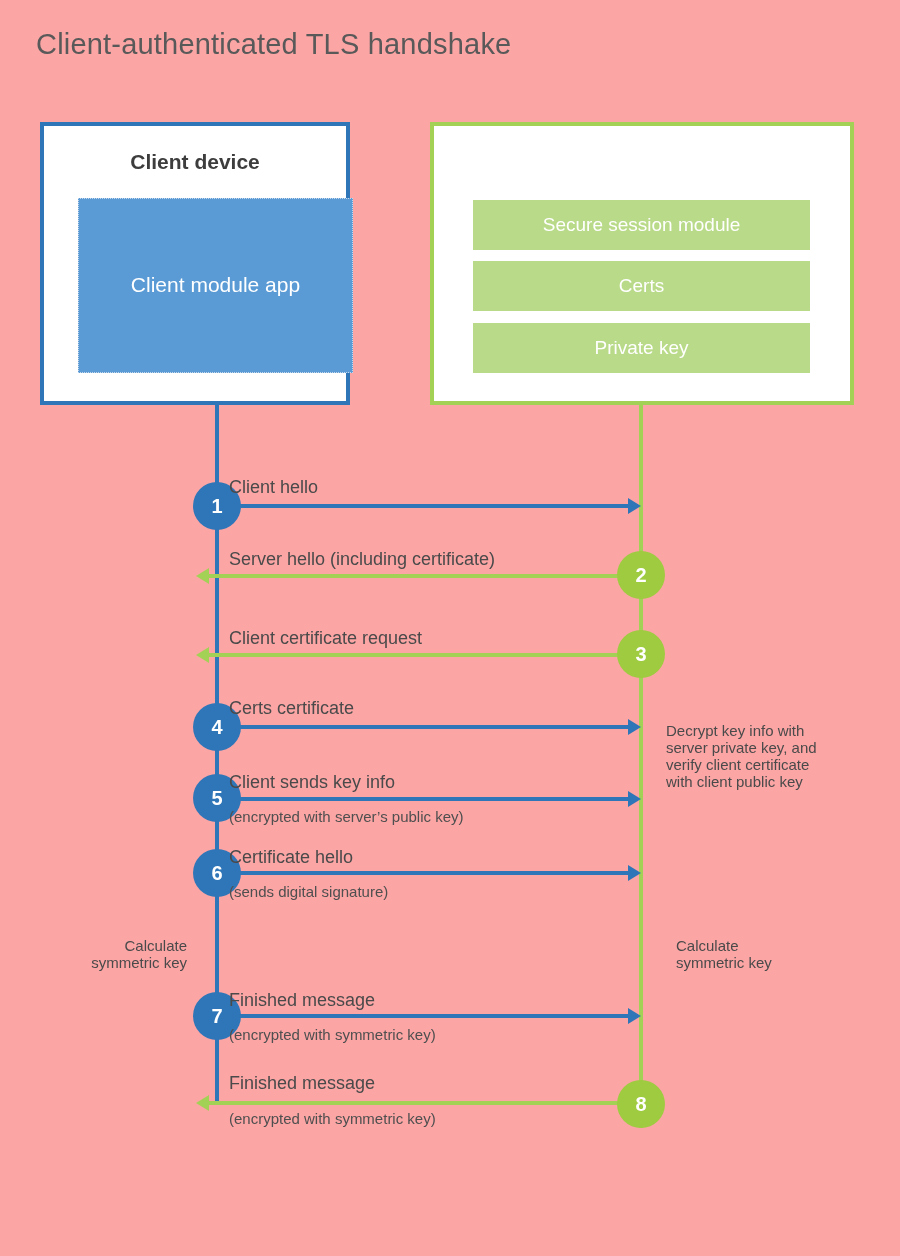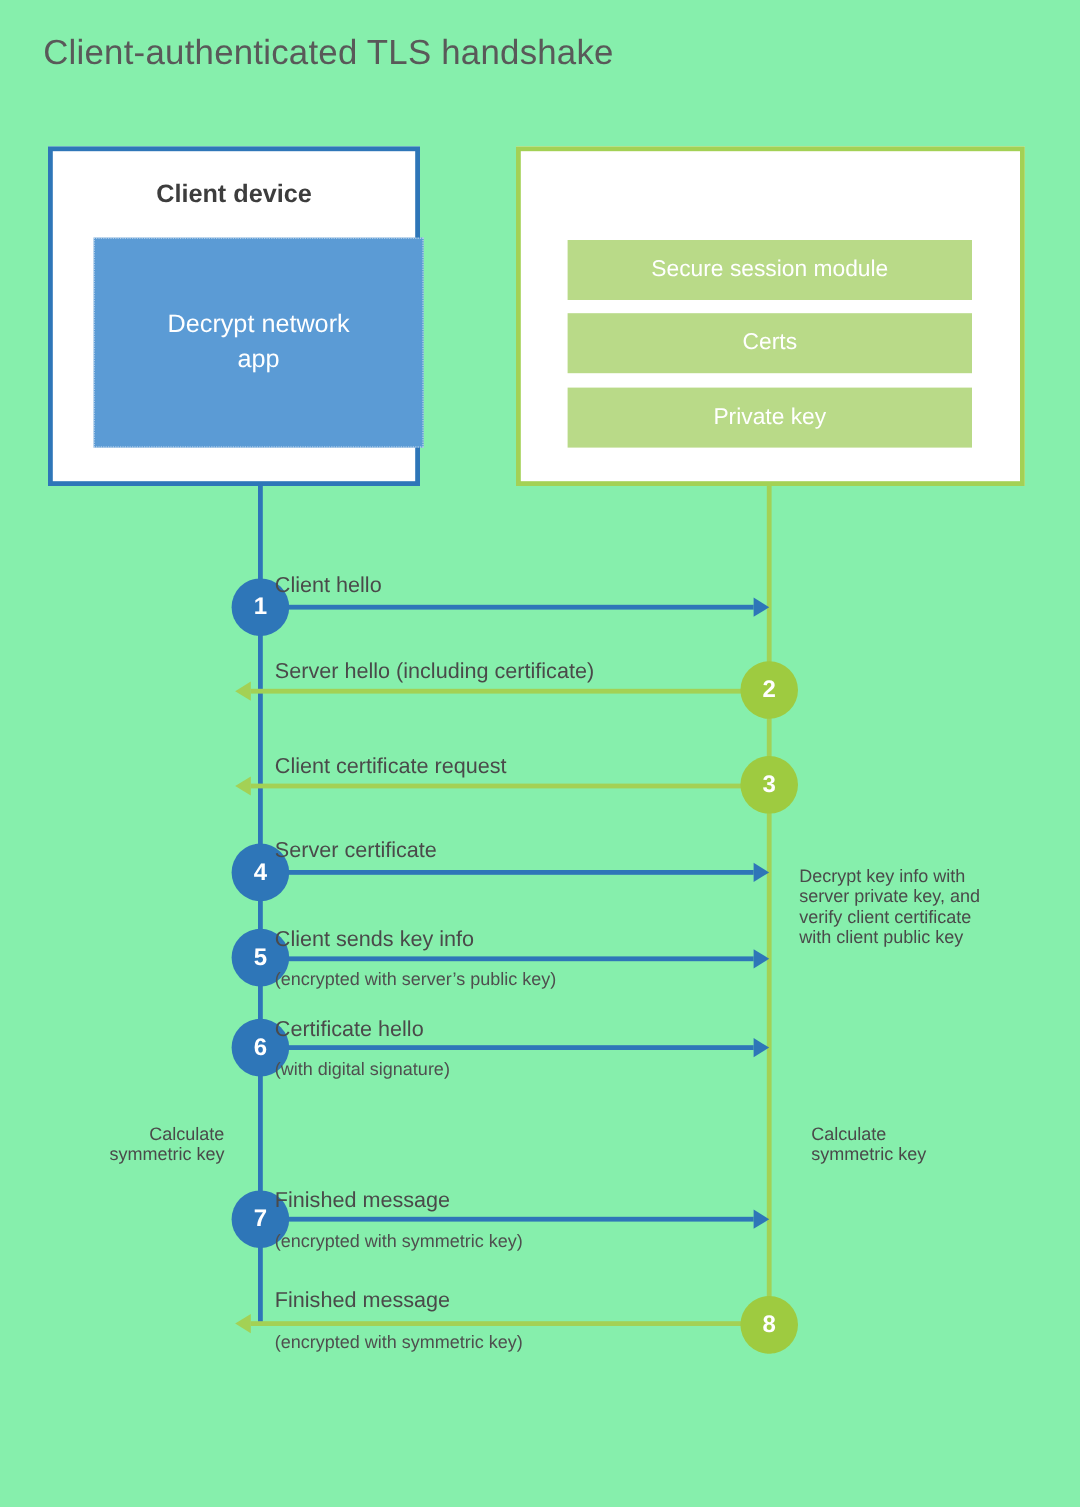--- a/index.html
+++ b/index.html
@@ -1,21 +1,21 @@
 <!DOCTYPE html>
 <html><head>
 <meta charset="utf-8">
 <style>
   html,body { margin:0; padding:0; background:#ffffff; }
   body { font-family: "Liberation Sans", sans-serif; }
   #canvas {
     position: relative;
     width: 900px;
     height: 1256px;
-    background: #86efac;
+    background: #fca5a5;
     overflow: hidden;
   }
   .abs { position:absolute; }
 
   
   :root {
     --blue: #2e76b8;
     --blue-fill: #5b9bd5;
     --green: #a3d155;
     --green-circle: #9ecb40;
@@ -95,21 +95,21 @@
 </head>
 <body>
 
 <div id="canvas">
 
   <div class="abs page-title">Client-authenticated TLS handshake</div>
 
   <div class="abs actor-box client-box">
     <div class="actor-title">Client device</div>
     <div class="app-box">
-      <div class="app-text">Decrypt network app</div>
+      <div class="app-text">Client module app</div>
     </div>
   </div>
 
   <div class="abs actor-box server-box">
     <div class="module-bar bar-0">Secure session module</div>
     <div class="module-bar bar-1">Certs</div>
     <div class="module-bar bar-2">Private key</div>
   </div>
 
   <div class="abs lifeline lifeline-client"></div>
@@ -123,36 +123,36 @@
   <div class="abs msg-label" style="top:549px">Server hello (including certificate)</div>
   <div class="abs arrow-line green" style="top:574px"></div>
   <div class="abs arrow-head green" style="top:568px"></div>
   <div class="abs step-circle step-green" style="top:551px">2</div>
 
   <div class="abs msg-label" style="top:628px">Client certificate request</div>
   <div class="abs arrow-line green" style="top:653px"></div>
   <div class="abs arrow-head green" style="top:647px"></div>
   <div class="abs step-circle step-green" style="top:630px">3</div>
 
-  <div class="abs msg-label" style="top:698px">Server certificate</div>
+  <div class="abs msg-label" style="top:698px">Certs certificate</div>
   <div class="abs arrow-line blue" style="top:725px"></div>
   <div class="abs arrow-head blue" style="top:719px"></div>
   <div class="abs step-circle step-blue" style="top:703px">4</div>
 
   <div class="abs msg-label" style="top:772px">Client sends key info</div>
   <div class="abs arrow-line blue" style="top:797px"></div>
   <div class="abs arrow-head blue" style="top:791px"></div>
   <div class="abs step-circle step-blue" style="top:774px">5</div>
   <div class="abs msg-sub" style="top:808px">(encrypted with server’s public key)</div>
 
   <div class="abs msg-label" style="top:847px">Certificate hello</div>
   <div class="abs arrow-line blue" style="top:871px"></div>
   <div class="abs arrow-head blue" style="top:865px"></div>
   <div class="abs step-circle step-blue" style="top:849px">6</div>
-  <div class="abs msg-sub" style="top:883px">(with digital signature)</div>
+  <div class="abs msg-sub" style="top:883px">(sends digital signature)</div>
 
   <div class="abs side-note note-decrypt">Decrypt key info with server private key, and verify client certificate with client public key</div>
   <div class="abs side-note note-calc-left">Calculate symmetric key</div>
   <div class="abs side-note note-calc-right">Calculate symmetric key</div>
 
   <div class="abs msg-label" style="top:990px">Finished message</div>
   <div class="abs arrow-line blue" style="top:1014px"></div>
   <div class="abs arrow-head blue" style="top:1008px"></div>
   <div class="abs step-circle step-blue" style="top:992px">7</div>
   <div class="abs msg-sub" style="top:1026px">(encrypted with symmetric key)</div>

